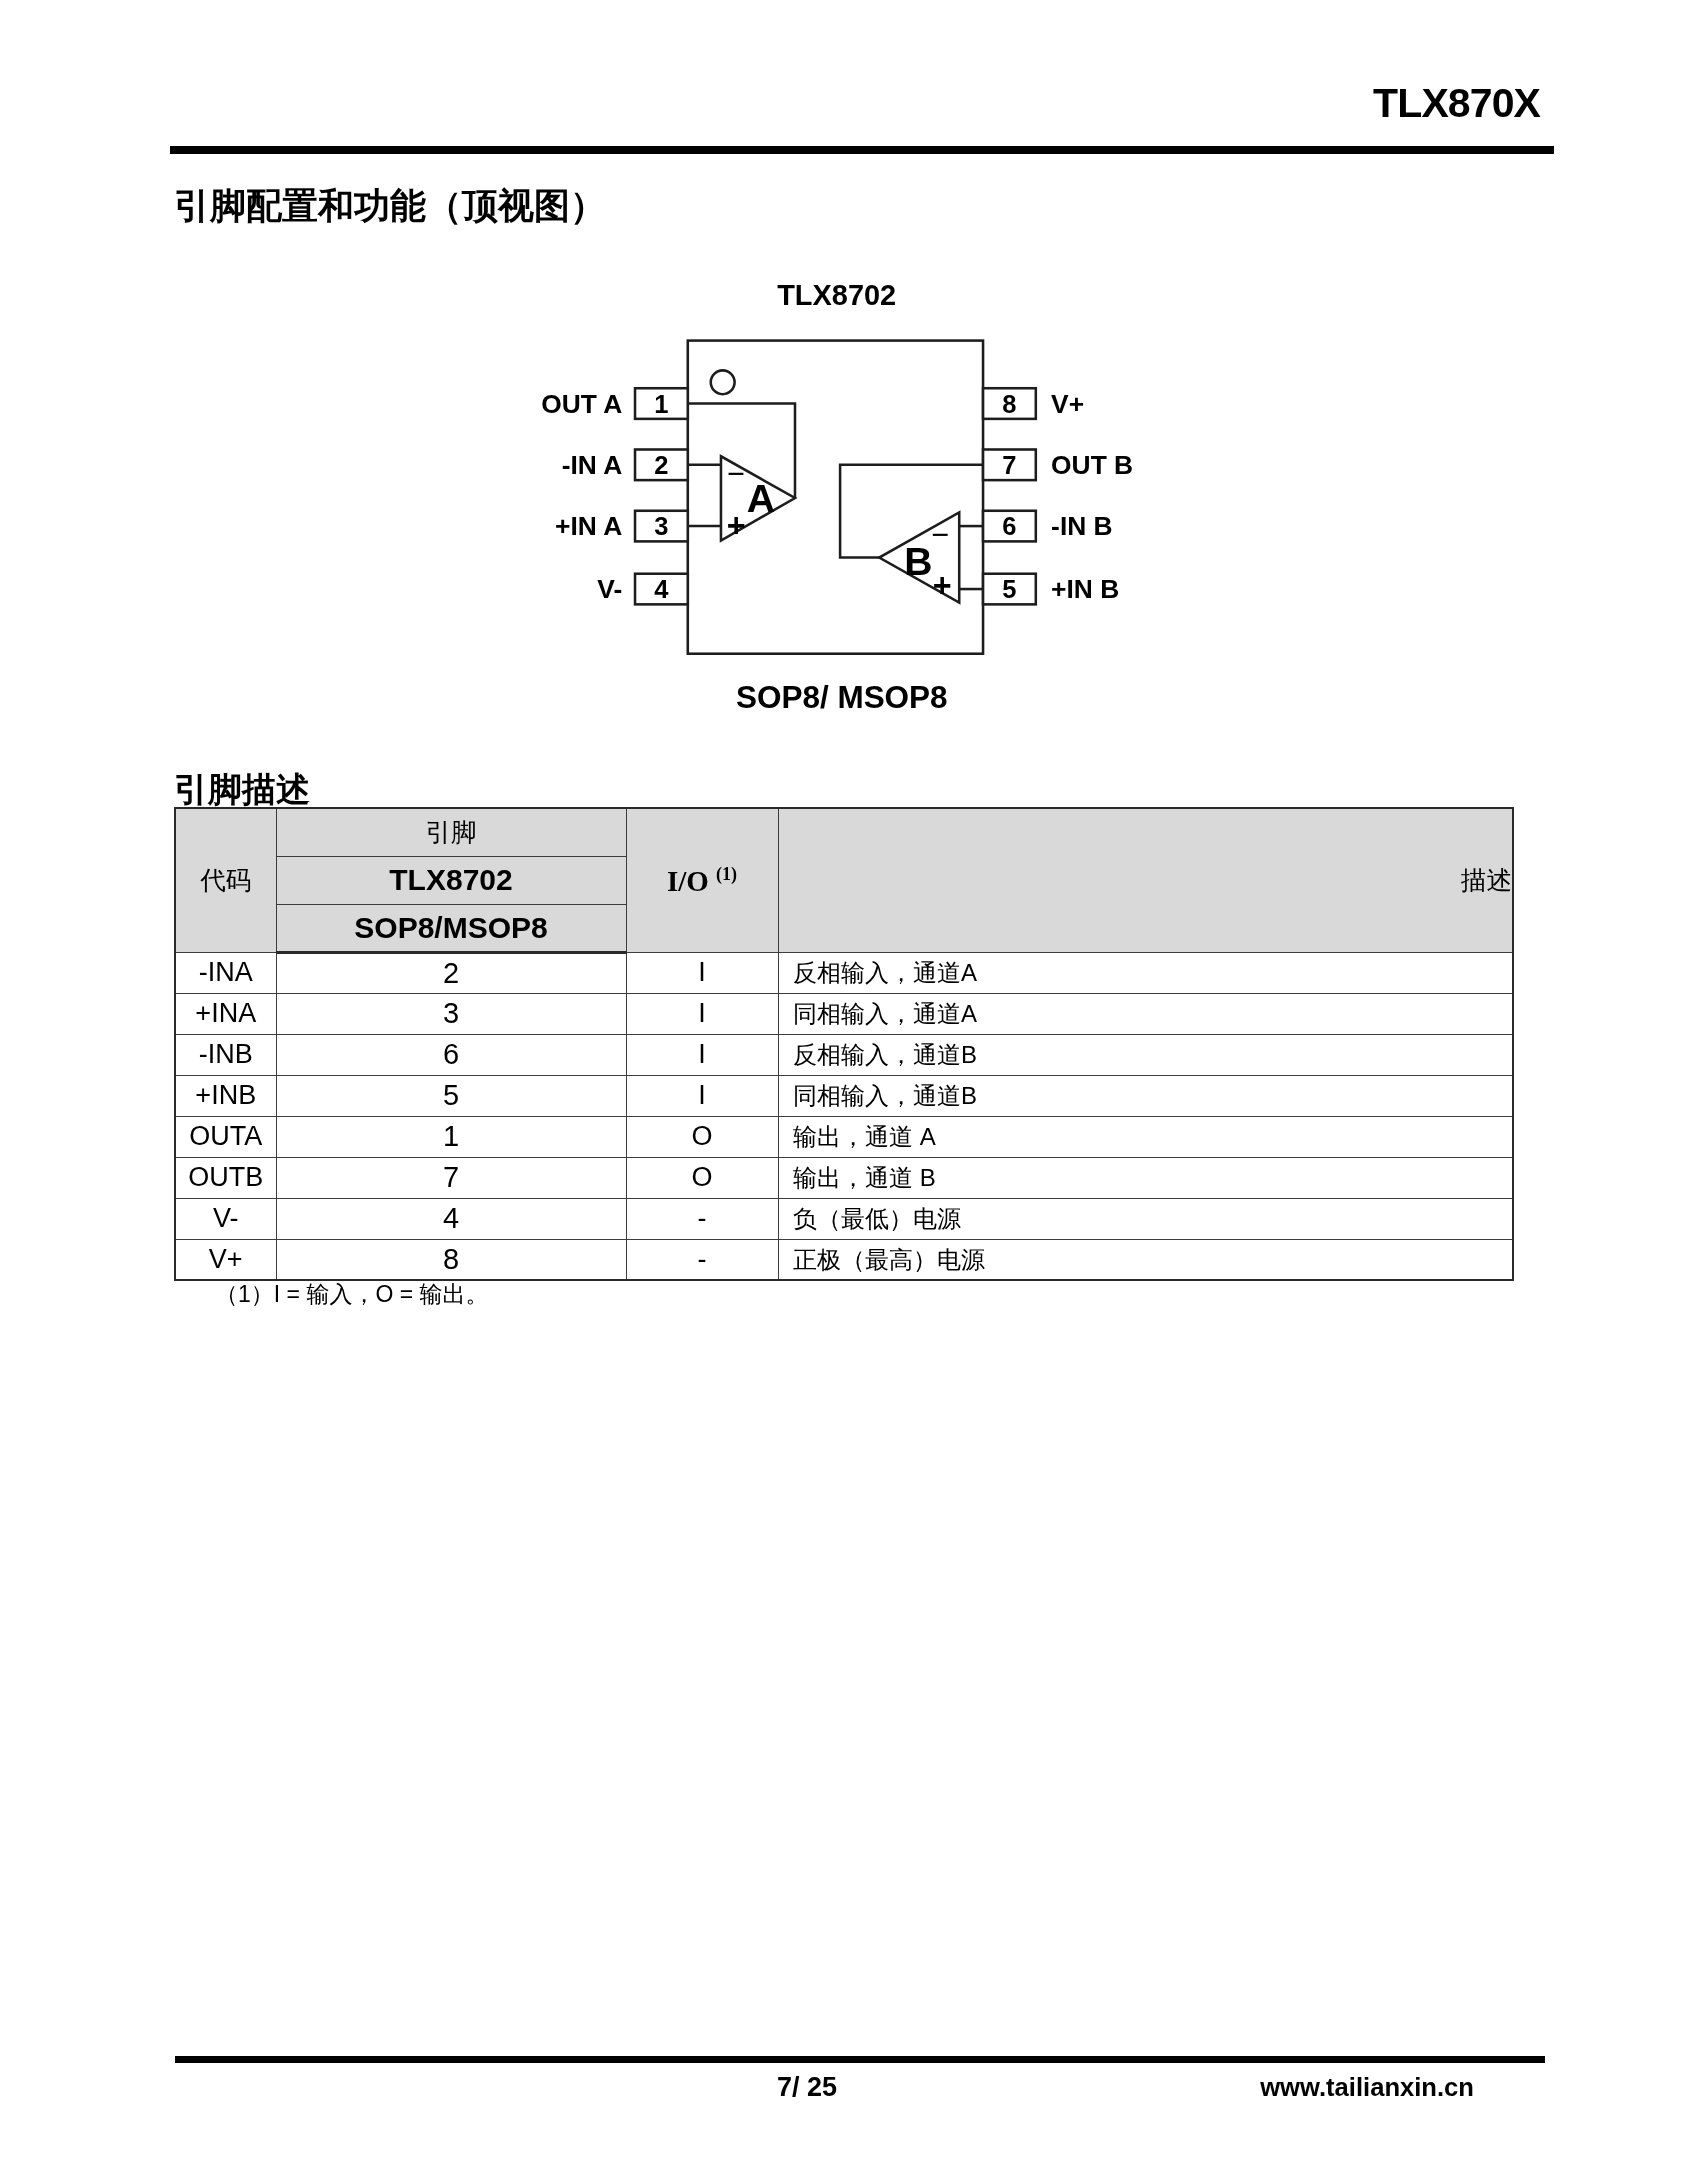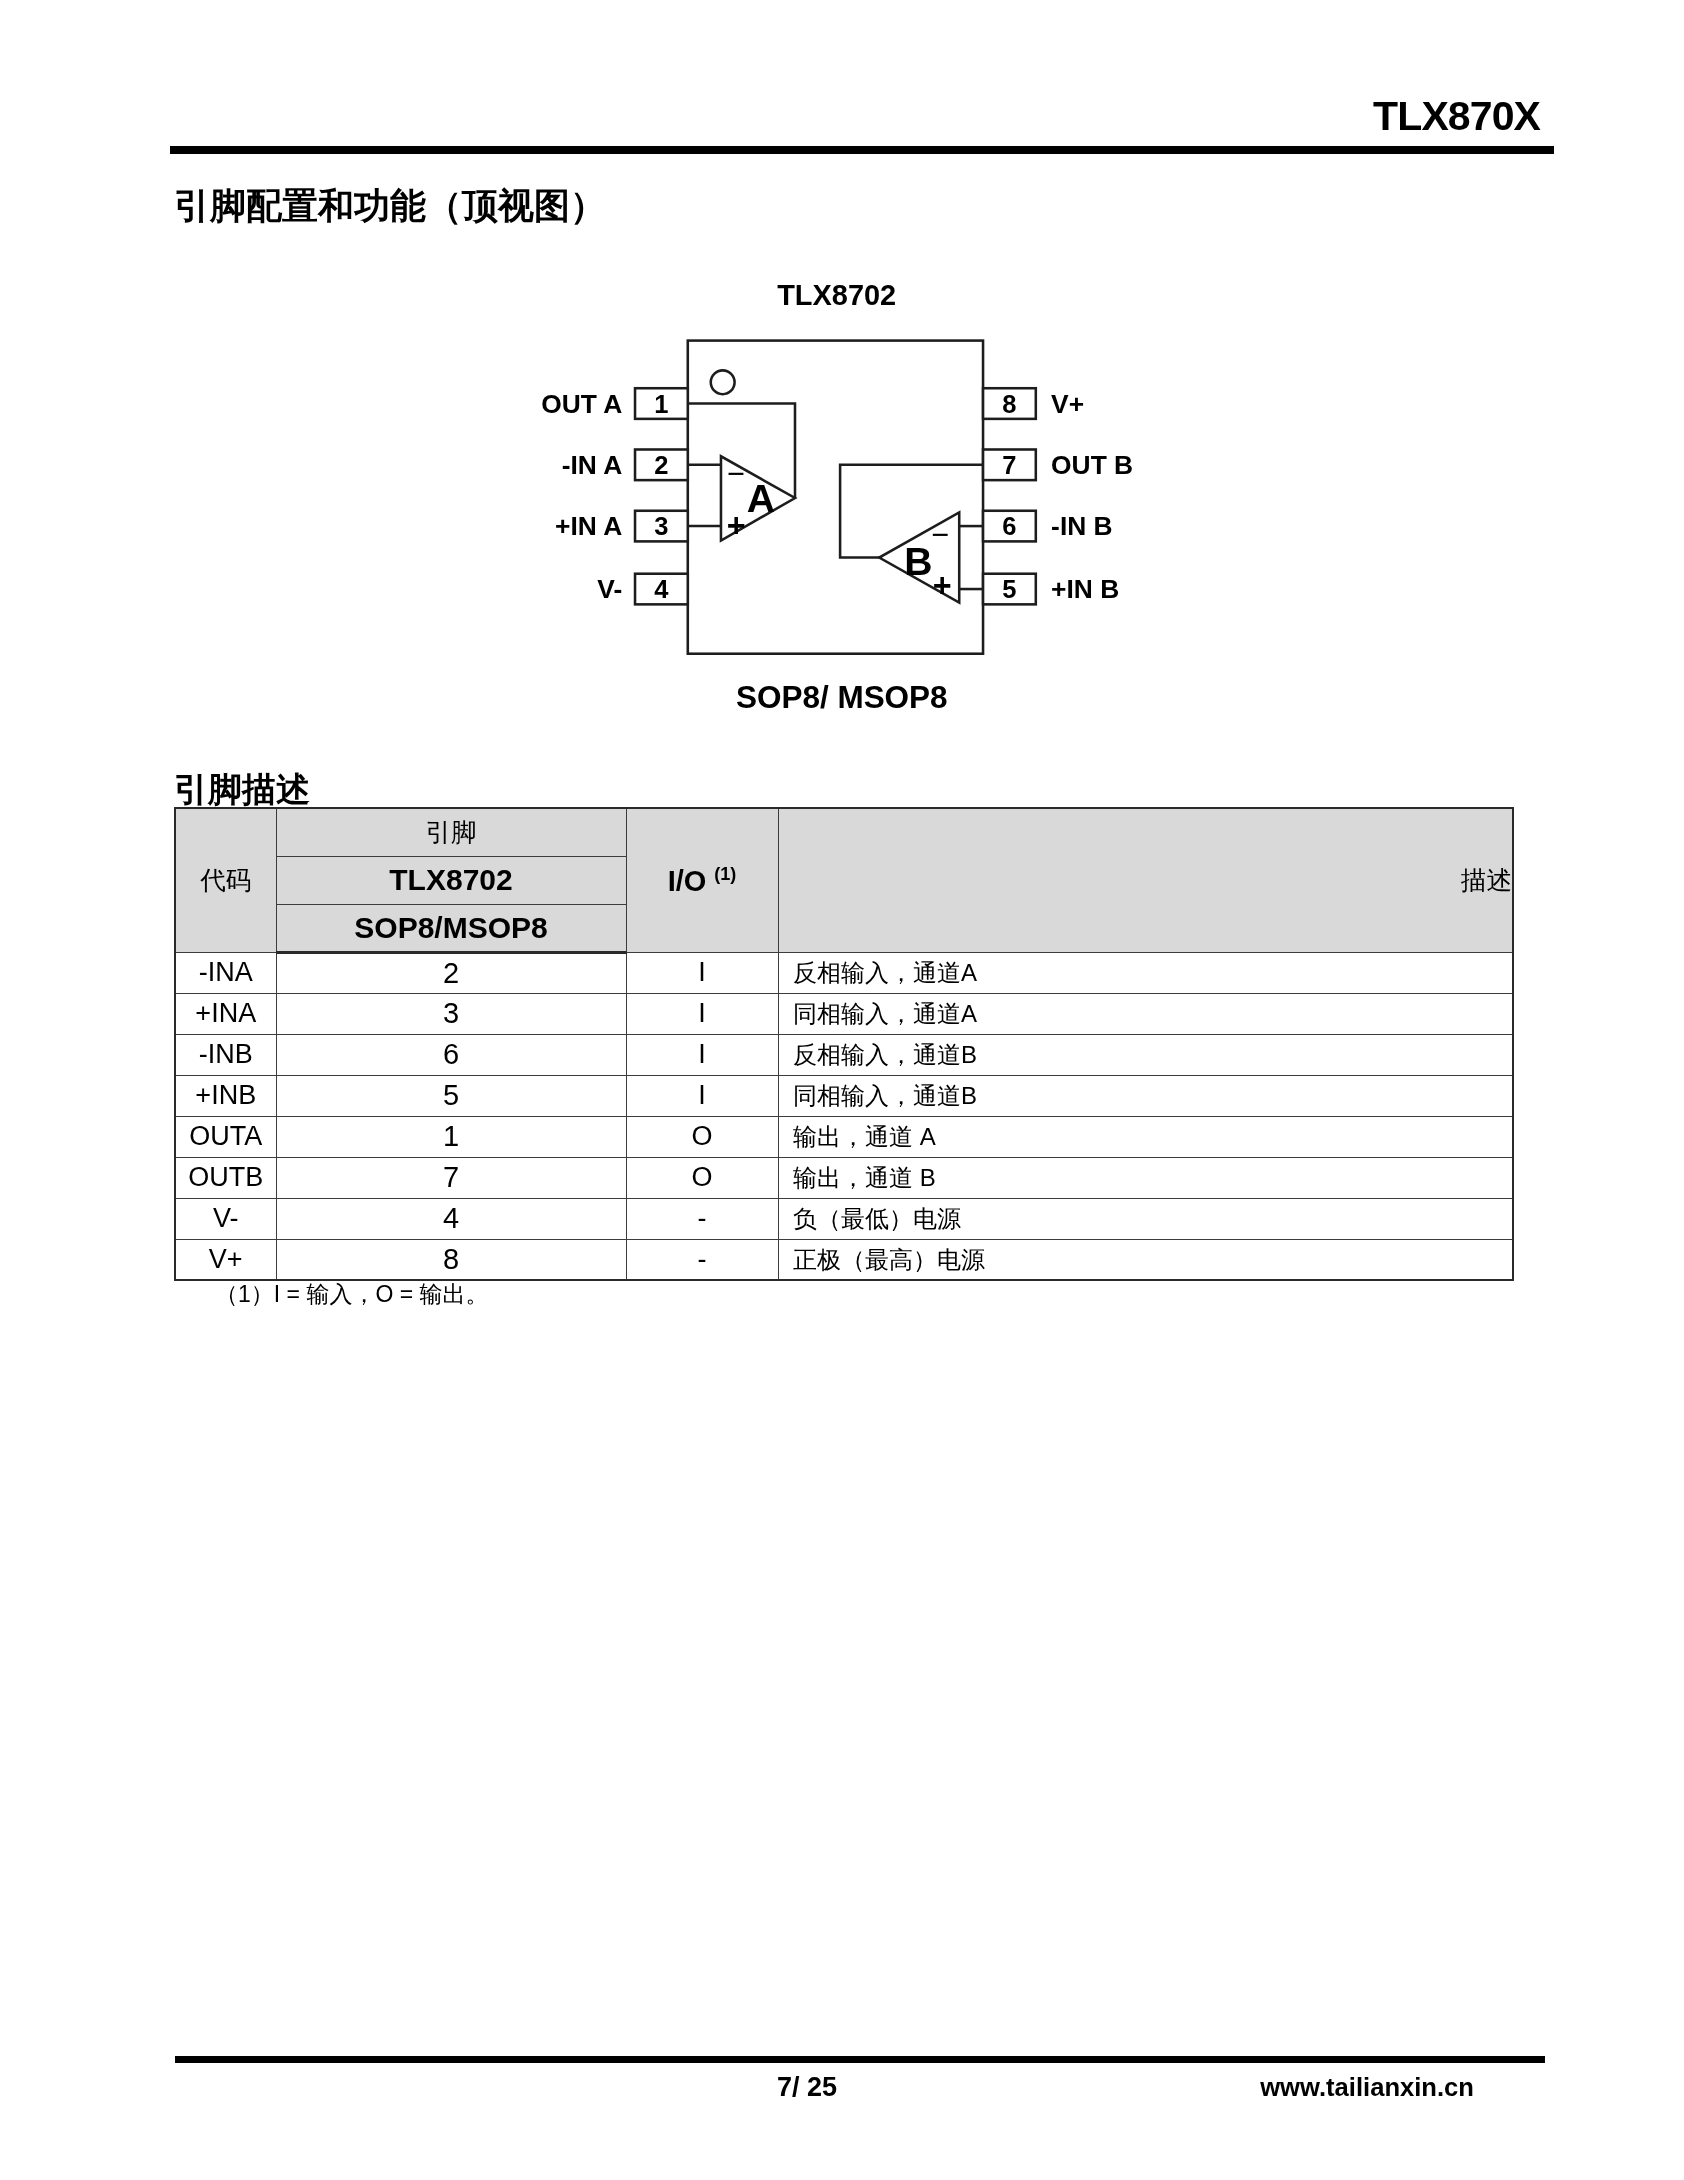--- a/index.html
+++ b/index.html
@@ -6,21 +6,21 @@
   html,body { background:#ffffff; }
   body {
     width:1685px; height:2181px; position:relative;
     font-family:"Liberation Sans","DejaVu Sans",sans-serif;
     color:#000;
   }
   .abs { position:absolute; }
 
   
   .brand {
-    top:93px; right:145px;
+    top:80px; right:145px;
     font-size:41px; font-weight:bold; letter-spacing:-0.9px;
   }
   .header-rule { left:170px; top:146px; width:1384px; height:7.7px; background:#000; }
 
   
   .page-title { left:174px; top:182px; font-size:36px; font-weight:bold; }
   .section-title { left:174px; top:767px; font-size:34px; font-weight:bold; }
 
   
   .diagram { left:477px; top:264px; width:733px; height:468px; }
@@ -36,21 +36,21 @@
   .pin-table col.c3 { width:152px; }
   .pin-table col.c4 { width:735px; }
   .pin-table th, .pin-table td {
     border:1.7px solid #3c3c3c;
     text-align:center; vertical-align:middle;
     font-weight:normal; line-height:1.05;
   }
   .pin-table thead th { background:#d9d9d9; font-size:25.6px; }
   .pin-table thead tr { height:48px; }
   .pin-table thead .hdr-bold { font-size:30px; font-weight:bold; }
-  .pin-table thead .io-hdr { font-size:29px; font-weight:bold; }
+  .pin-table thead .io-hdr { font-size:29px; font-weight:bold;font-family:Liberation Serif, serif; }
   .pin-table thead .io-hdr sup { font-size:18px; font-weight:bold; }
   .pin-table thead th.desc-hdr { text-align:right; padding-left:14.5px; }
   .pin-table thead tr.hdr-last th { border-bottom:3.4px solid #2a2a2a; }
   .pin-table tbody tr { height:41px; }
   .pin-table td.code { font-size:27px; }
   .pin-table td.pin  { font-size:29px; }
   .pin-table td.io   { font-size:27px; }
   .pin-table td.desc { font-size:24px; text-align:left; padding-left:14.5px; }
   .pin-table { border:2.6px solid #2a2a2a; }
 

